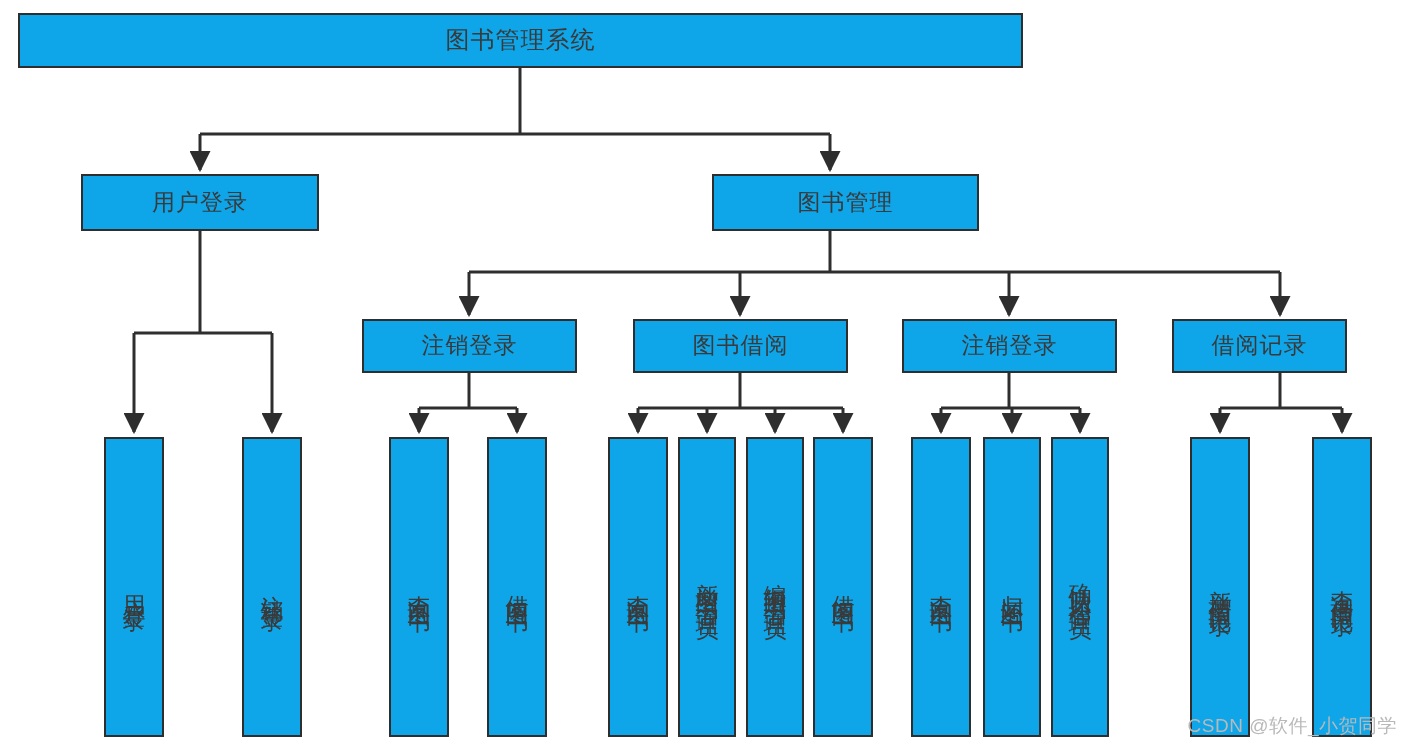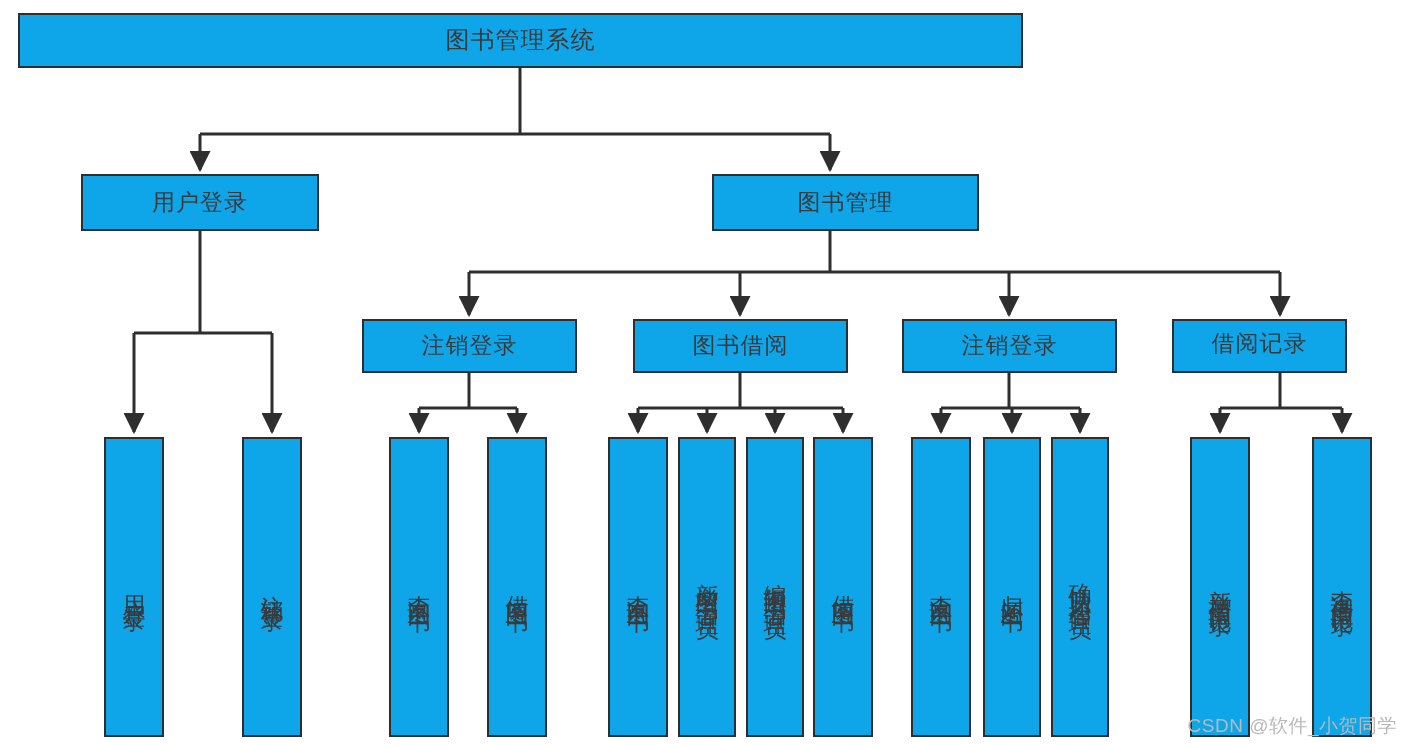--- a/index.html
+++ b/index.html
@@ -142,21 +142,21 @@
 
   <div class="node horiz" style="left: 362px; top: 319px; width: 215px; height: 54px;">
     <span class="label">注销登录</span>
   </div>
   <div class="node horiz" style="left: 633px; top: 319px; width: 215px; height: 54px;">
     <span class="label">图书借阅</span>
   </div>
   <div class="node horiz" style="left: 902px; top: 319px; width: 215px; height: 54px;">
     <span class="label">注销登录</span>
   </div>
-  <div class="node horiz" style="left: 1172px; top: 319px; width: 175px; height: 54px; font-family: Liberation Mono, monospace;">
+  <div class="node horiz" style="left: 1172px; top: 319px; width: 175px; height: 54px;">
     <span class="label">借阅记录</span>
   </div>
 
   <div class="node vert" style="left: 104px; top: 437px; width: 60px; height: 300px;">
     <span class="label">用户登录</span>
   </div>
   <div class="node vert" style="left: 242px; top: 437px; width: 60px; height: 300px;">
     <span class="label">注销登录</span>
   </div>
 

